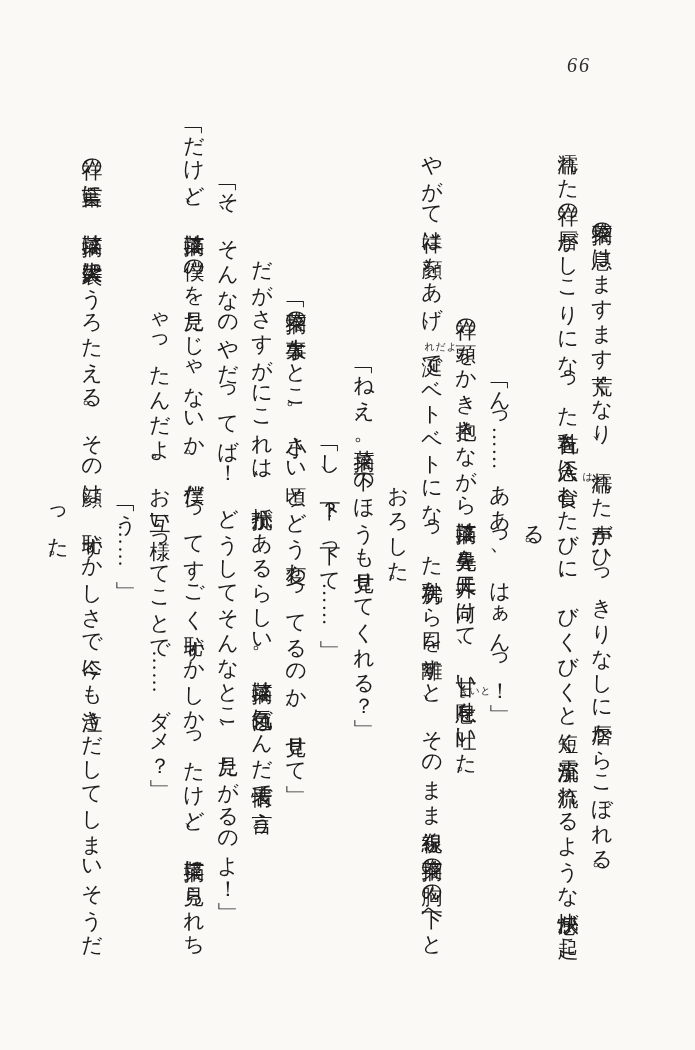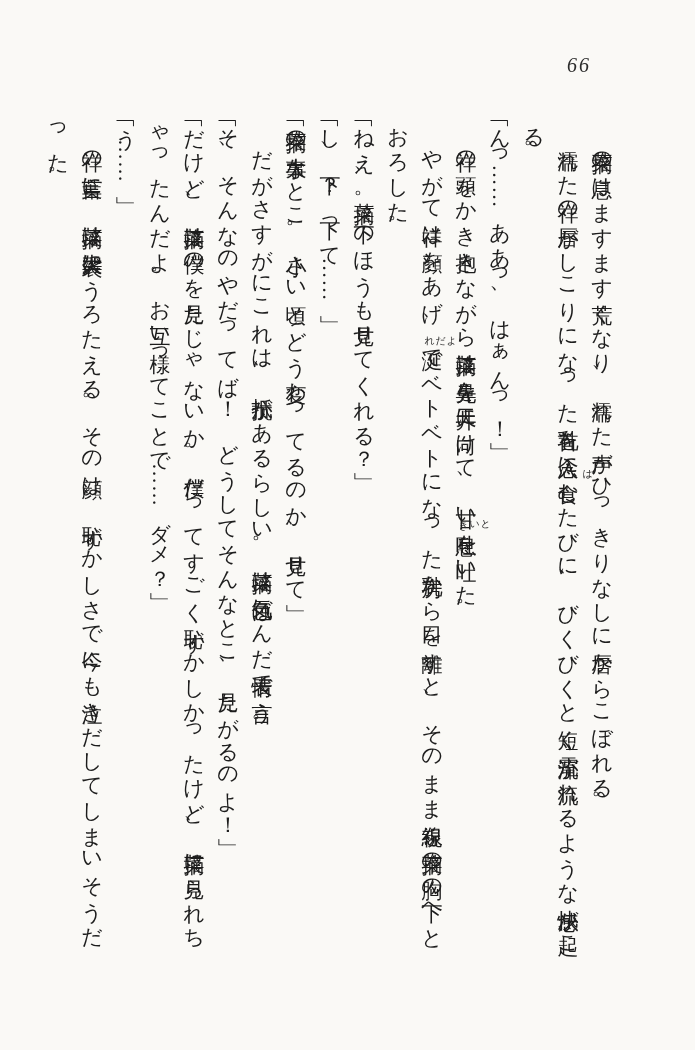--- a/index.html
+++ b/index.html
@@ -11,20 +11,21 @@
     height: 1050px;
     overflow: hidden;
     background: #faf9f6;
   }
   .page {
     position: relative;
     width: 695px;
     height: 753px;
     background: #faf9f6;
     font-family: "Liberation Serif", "DejaVu Serif", serif;
+    text-align: center;
   }
   .page-number {
     position: absolute;
     top: 54px;
     right: 104px;
     font-size: 20px;
     font-style: italic;
     letter-spacing: 2px;
     color: #2b2b2b;
   }

